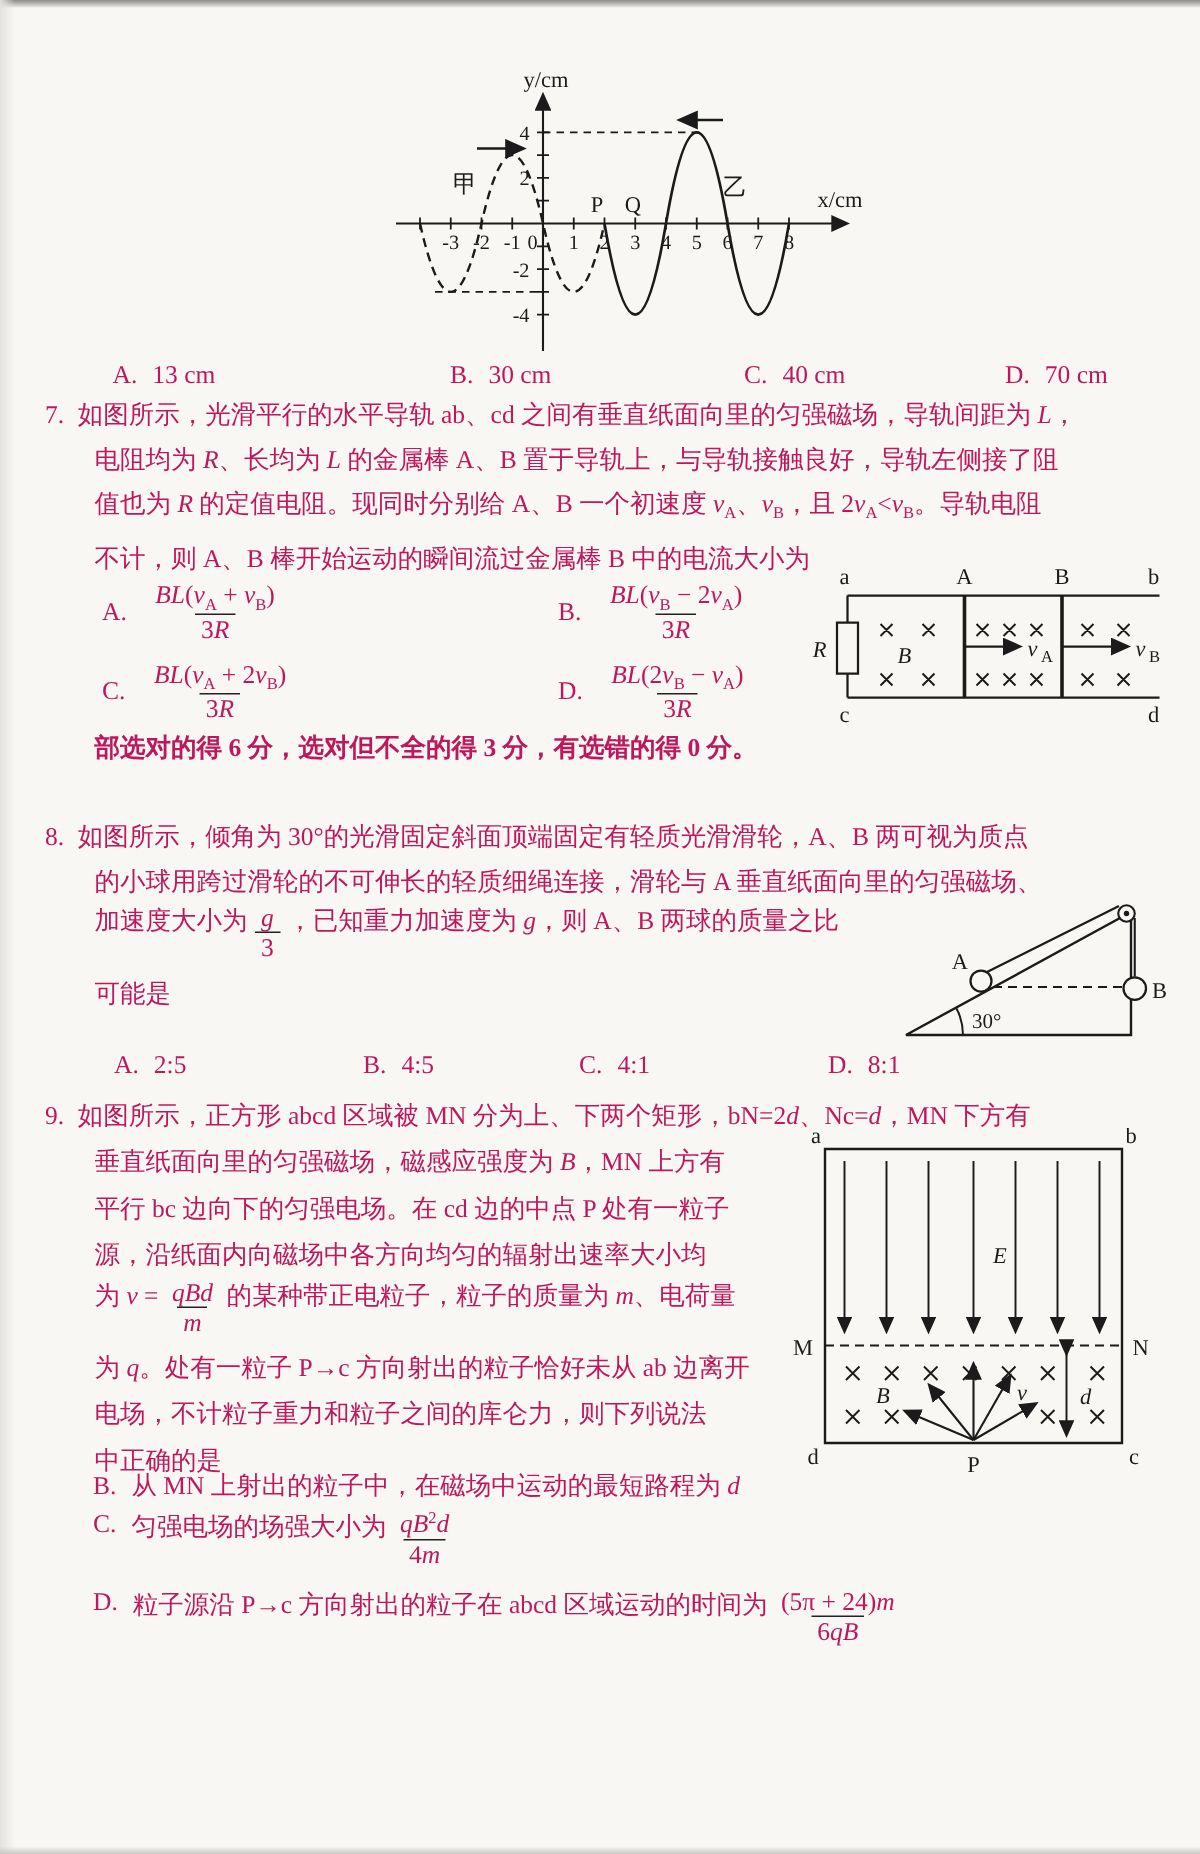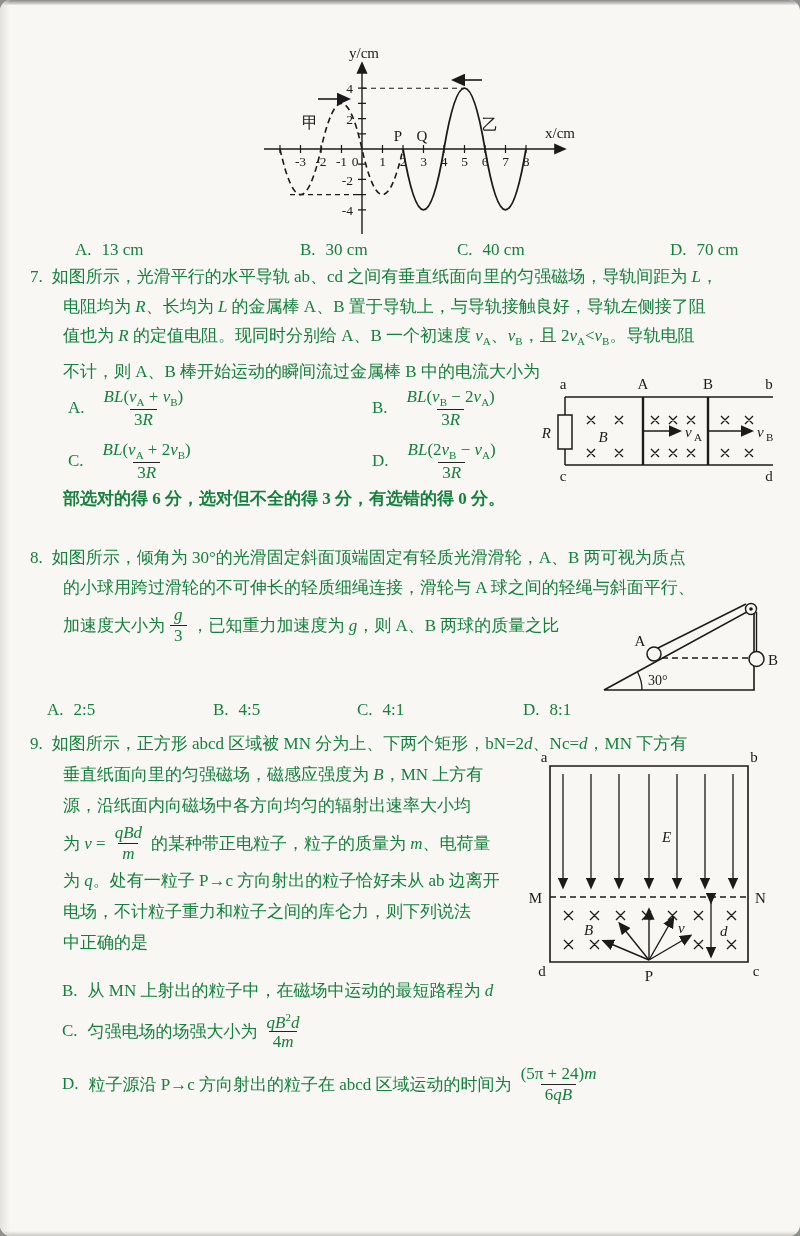--- a/index.html
+++ b/index.html
@@ -1,28 +1,28 @@
 <!DOCTYPE html>
 <html><head>
 <meta charset="utf-8">
 <style>
   html,body{margin:0;padding:0;background:#8f8f8f;}
   .page{position:relative;width:800px;height:1236px;background:#f8f7f3;overflow:hidden;
-        font-family:"Liberation Serif","DejaVu Serif",serif;color:#15803d;font-size:17px;border-radius:11px;}
+        font-family:"Liberation Serif","DejaVu Serif",serif;color:#be185d;font-size:17px;}
   .abs{position:absolute;}
   .edge-top{position:absolute;top:0;left:0;right:0;height:5px;
             background:linear-gradient(180deg,#8a8a8a,#e9e8e4);}
   .edge-left{position:absolute;top:0;left:0;bottom:0;width:10px;
              background:linear-gradient(90deg,#e3e2de,rgba(0,0,0,0));}
   .edge-bottom{position:absolute;left:0;right:0;bottom:0;height:5px;
              background:linear-gradient(0deg,#c9c8c4,rgba(0,0,0,0));}
   .ln{line-height:29.5px;white-space:nowrap;}
   .indent{padding-left:33px;}
   .qnum{margin-right:9px;}
-  .flexln{display:flex;align-items:center;white-space:nowrap;}
+  .flexln{display:flex;align-items:flex-start;white-space:nowrap;}
   .bold{font-weight:bold;}
   .frac{display:inline-flex;flex-direction:column;align-items:center;vertical-align:middle;
         line-height:1.12;margin:0 5px;font-size:17px;}
   .frac .num{padding:0 4px;display:block;}
   .frac .den{padding:0 4px;display:block;border-top:1.4px solid #222;}
   sub{font-size:11px;} sup{font-size:11px;}
   .olabel{margin-right:10px;}
   .optrow span.oitem{position:absolute;white-space:nowrap;}
   .optitem{display:flex;align-items:center;position:absolute;white-space:nowrap;}
   svg text{font-family:"Liberation Serif","DejaVu Serif",serif;font-size:15px;fill:#1b1b1b;}
@@ -85,21 +85,21 @@
 
     <text class="tick" x="101" y="51" text-anchor="end">4</text>
     <text class="tick" x="101" y="81.5" text-anchor="end">2</text>
     <text class="tick" x="101" y="142.5" text-anchor="end">-2</text>
     <text class="tick" x="101" y="172.5" text-anchor="end">-4</text>
   </svg>
 
   <div class="abs optrow" style="left:0;top:240px;width:720px;height:30px">
     <span class="oitem" style="left:75px"><span class="olabel">A.</span><span>13 cm</span></span>
     <span class="oitem" style="left:300px"><span class="olabel">B.</span><span>30 cm</span></span>
-    <span class="oitem" style="left:457px"><span class="olabel">C.</span><span>40 cm</span></span>
+    <span class="oitem" style="left:496px"><span class="olabel">C.</span><span>40 cm</span></span>
     <span class="oitem" style="left:670px"><span class="olabel">D.</span><span>70 cm</span></span>
   </div>
 
   <div class="abs" style="left:30px;top:262px;width:750px">
     <div class="ln"><span class="qnum">7.</span><span><span>如图所示，光滑平行的水平导轨 ab、cd 之间有垂直纸面向里的匀强磁场，导轨间距为 </span><span style="font-style: italic;">L</span><span>，</span></span></div>
     <div class="ln indent"><span>电阻均为 </span><span style="font-style: italic;">R</span><span>、长均为 </span><span style="font-style: italic;">L</span><span> 的金属棒 A、B 置于导轨上，与导轨接触良好，导轨左侧接了阻</span></div>
     <div class="ln indent"><span>值也为 </span><span style="font-style: italic;">R</span><span> 的定值电阻。现同时分别给 A、B 一个初速度 </span><span style="font-style: italic;">v</span><sub>A</sub><span>、</span><span style="font-style: italic;">v</span><sub>B</sub><span>，且 2</span><span style="font-style: italic;">v</span><sub>A</sub><span>&lt;</span><span style="font-style: italic;">v</span><sub>B</sub><span>。导轨电阻</span></div>
     <div class="ln indent"><span>不计，则 A、B 棒开始运动的瞬间流过金属棒 B 中的电流大小为</span></div>
   </div>
 
@@ -163,32 +163,33 @@
     <text x="224" y="62" class="it">v</text>
     <text x="233" y="66" class="small">B</text>
   </svg>
 
   <div class="abs bold" style="left:30px;top:484px;width:755px">
     <div class="ln indent">部选对的得 6 分，选对但不全的得 3 分，有选错的得 0 分。</div>
   </div>
 
   <div class="abs" style="left:30px;top:543px;width:755px">
     <div class="ln"><span class="qnum">8.</span><span>如图所示，倾角为 30°的光滑固定斜面顶端固定有轻质光滑滑轮，A、B 两可视为质点</span></div>
-    <div class="ln indent">的小球用跨过滑轮的不可伸长的轻质细绳连接，滑轮与 A 球之间的轻绳与斜面平行、</div>
+    <div class="ln indent">的小球用跨过滑轮的不可伸长的轻质细绳连接，滑轮与 A 垂直纸面向里的匀强磁场、</div>
     <div class="flexln indent" style="height:46px">
       <span>加速度大小为</span>
       <span class="frac">
           <span class="num"><span style="font-style: italic;">g</span></span>
           <span class="den"><span>3</span></span>
         </span>
       <span><span>，已知重力加速度为 </span><span style="font-style: italic;">g</span><span>，则 A、B 两球的质量之比</span></span>
     </div>
-  </div>
-
-  <div class="abs optrow" style="left:47px;top:700px;width:720px;height:30px">
+    <div class="ln indent">可能是</div>
+  </div>
+
+  <div class="abs optrow" style="left:76px;top:700px;width:720px;height:30px">
     <span class="oitem" style="left:0"><span class="olabel">A.</span><span>2:5</span></span>
     <span class="oitem" style="left:166px"><span class="olabel">B.</span><span>4:5</span></span>
     <span class="oitem" style="left:310px"><span class="olabel">C.</span><span>4:1</span></span>
     <span class="oitem" style="left:476px"><span class="olabel">D.</span><span>8:1</span></span>
   </div>
 
   <svg class="abs" style="left:596px;top:588px" width="198" height="118">
     <path d="M8,102 L158,102 L158,20 Z" fill="none" stroke="#1b1b1b" stroke-width="1.6"></path>
     <line x1="62" y1="60" x2="150" y2="16" stroke="#1b1b1b" stroke-width="1.4"></line>
     <circle cx="155" cy="21" r="5.5" fill="#f8f7f3" stroke="#1b1b1b" stroke-width="1.4"></circle>
@@ -199,20 +200,21 @@
     <line x1="66" y1="70" x2="152" y2="70" stroke="#1b1b1b" stroke-width="1.3" stroke-dasharray="6 4"></line>
     <path d="M46,102 A38,38 0 0 0 41.5,84" fill="none" stroke="#1b1b1b" stroke-width="1.3"></path>
     <text x="44" y="58" text-anchor="middle">A</text>
     <text x="172" y="77">B</text>
     <text x="52" y="97" style="font-size:14px">30°</text>
   </svg>
 
   <div class="abs" style="left:30px;top:728px;width:755px">
     <div class="ln" style="line-height:31px"><span class="qnum">9.</span><span><span>如图所示，正方形 abcd 区域被 MN 分为上、下两个矩形，bN=2</span><span style="font-style: italic;">d</span><span>、Nc=</span><span style="font-style: italic;">d</span><span>，MN 下方有</span></span></div>
     <div class="ln indent" style="line-height:31px"><span>垂直纸面向里的匀强磁场，磁感应强度为 </span><span style="font-style: italic;">B</span><span>，MN 上方有</span></div>
+    <div class="ln indent" style="line-height:31px">平行 bc 边向下的匀强电场。在 cd 边的中点 P 处有一粒子</div>
     <div class="ln indent" style="line-height:31px">源，沿纸面内向磁场中各方向均匀的辐射出速率大小均</div>
     <div class="flexln indent" style="height:44px">
       <span><span>为 </span><span style="font-style: italic;">v</span><span> = </span></span>
       <span class="frac">
           <span class="num"><span style="font-style: italic;">qBd</span></span>
           <span class="den"><span style="font-style: italic;">m</span></span>
         </span>
       <span><span> 的某种带正电粒子，粒子的质量为 </span><span style="font-style: italic;">m</span><span>、电荷量</span></span>
     </div>
     <div class="ln indent" style="line-height:31px"><span>为 </span><span style="font-style: italic;">q</span><span>。处有一粒子 P→c 方向射出的粒子恰好未从 ab 边离开</span></div>

